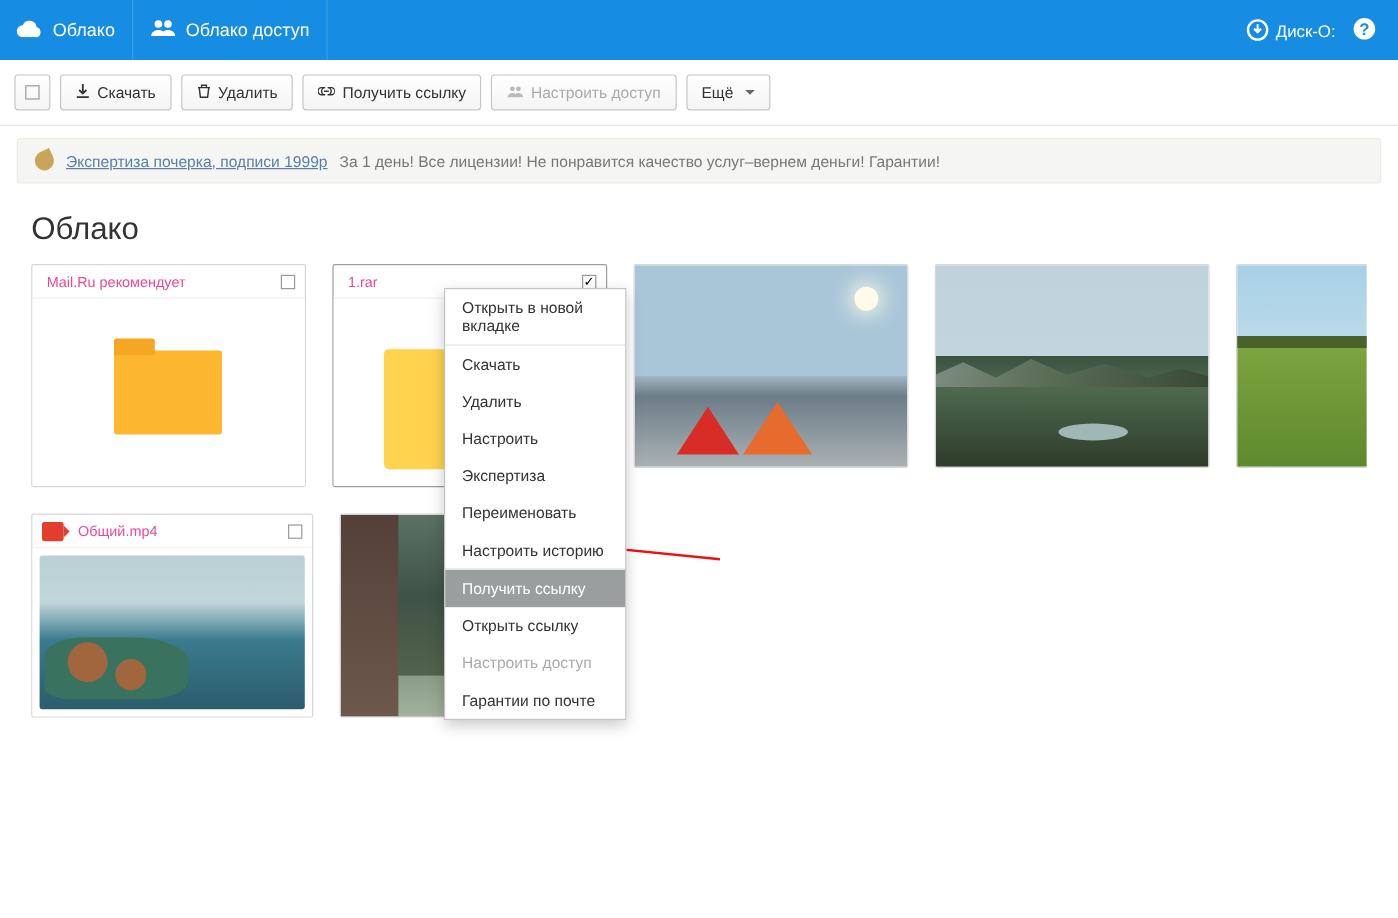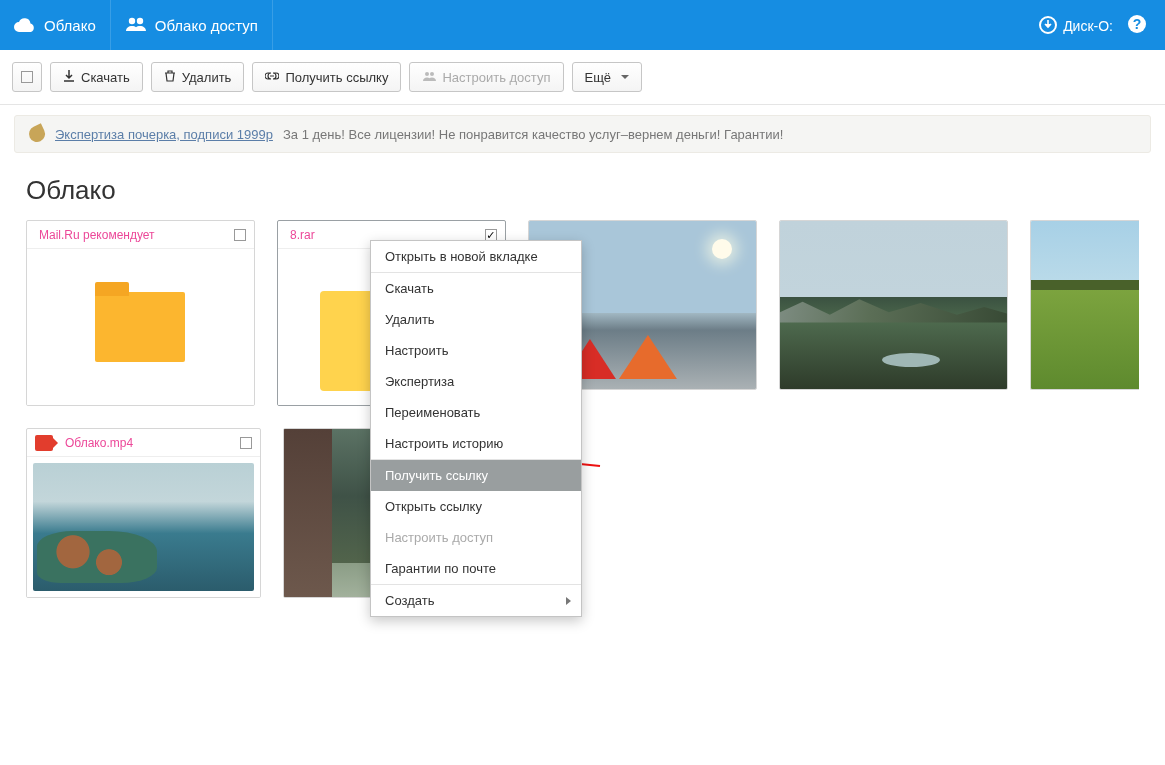--- a/index.html
+++ b/index.html
@@ -48,21 +48,21 @@
   .aerial::before { content:""; position:absolute; left:4px; bottom:8px; width:120px; height:52px; background: radial-gradient(circle at 30% 40%, #a2663f 0 18%, transparent 19%), radial-gradient(circle at 60% 60%, #a2663f 0 16%, transparent 17%), #3a7260; border-radius: 30% 40% 30% 20%; }
   .cliff { background: linear-gradient(#5b7264 0%, #3f5247 40%, #5b6d4d 100%); position:relative; }
   .cliff::before { content:""; position:absolute; bottom:0; left:0; right:0; height:34px; background: linear-gradient(#8b9d86, #a2b19c); }
   .cliff::after { content:""; position:absolute; left:0; top:0; width:48px; height:100%; background: linear-gradient(#544038,#6d584c); }
   .vid-badge { position:absolute; left:8px; width:18px; height:16px; background:#e23d2d; border-radius:2px; top:6px; }
   .vid-badge::after { content:""; position:absolute; right:-5px; top:3px; border-top:5px solid transparent; border-bottom:5px solid transparent; border-left:5px solid #e23d2d; }
   
   .archive { width: 170px; height: 156px; background: #fff; }
   .archive .rar { margin: 28px auto 0; width: 86px; height: 100px; background:#ffd34d; border-radius:4px; }
   
-  .ctx { position: absolute; left: 370px; top: 240px; width: 212px; background:#fff; border:1px solid #c4c4c4; box-shadow: 0 4px 12px rgba(0,0,0,0.22); z-index: 100; }
+  .ctx { position: absolute; left: 370px; top: 240px; width: 152px; background:#fff; border:1px solid #c4c4c4; box-shadow: 0 4px 12px rgba(0,0,0,0.22); z-index: 100; }
   .ctx-item { padding: 8px 14px; font-size: 13px; color:#333; cursor:pointer; position: relative; }
   .ctx-item.disabled { color:#aaa; }
   .ctx-item.selected { background:#999e9f; color:#fff; }
   .ctx-sep { border-top:1px solid #e3e3e3; }
   .ctx-item .sub { position:absolute; right:10px; top:50%; transform:translateY(-50%); border-top:4px solid transparent; border-bottom:4px solid transparent; border-left:5px solid #777; }
   .arrow { position:absolute; left:452px; top:444px; width:150px; height:30px; z-index:99; }
   .arrow svg { width:100%; height:100%; }
   
   .photo { width: 235px; height: 170px; border:1px solid #d6d6d6; border-radius:2px; position: relative; overflow:hidden; }
   .photo.cut { width: 112px; border-right: none; border-radius: 2px 0 0 2px; }
@@ -168,21 +168,21 @@
         <span class="item-title">Mail.Ru рекомендует</span>
         <span class="chk"></span>
       </div>
       <div class="thumb">
         <div class="folder-icon"></div>
       </div>
     </div>
 
     <div class="item selected">
       <div class="item-hdr">
-        <span class="item-title">8.rar</span>
+        <span class="item-title">1.rar</span>
         <span class="chk checked"></span>
       </div>
       <div class="thumb archive">
         <div class="rar"></div>
       </div>
     </div>
 
     <div class="photo">
       <span class="chk floating"></span>
       <div class="img tents">
@@ -199,21 +199,21 @@
       <div class="img grass"></div>
     </div>
 
   </div>
 
   <div class="row">
 
     <div class="item">
       <div class="item-hdr" style="position:relative; padding-left:34px;">
         <span class="vid-badge"></span>
-        <span class="item-title">Облако.mp4</span>
+        <span class="item-title">Общий.mp4</span>
         <span class="chk"></span>
       </div>
       <div class="thumb" style="height:140px; padding:6px;">
         <div class="img aerial" style="border-radius:2px;"></div>
       </div>
     </div>
 
     <div class="photo" style="height:170px;">
       <div class="img cliff"></div>
     </div>
@@ -226,21 +226,20 @@
     <div class="ctx-item ctx-sep">Скачать</div>
     <div class="ctx-item">Удалить</div>
     <div class="ctx-item">Настроить</div>
     <div class="ctx-item">Экспертиза</div>
     <div class="ctx-item">Переименовать</div>
     <div class="ctx-item">Настроить историю</div>
     <div class="ctx-item ctx-sep selected">Получить ссылку</div>
     <div class="ctx-item">Открыть ссылку</div>
     <div class="ctx-item disabled">Настроить доступ</div>
     <div class="ctx-item">Гарантии по почте</div>
-    <div class="ctx-item ctx-sep">Создать<span class="sub"></span></div>
   </div>
 
 <div class="arrow">
   <svg viewBox="0 0 150 30">
       <line x1="148" y1="22" x2="8" y2="8" stroke="#e11" stroke-width="2"></line>
       <polygon points="0,6 14,2 12,14" fill="#e11"></polygon>
     </svg>
 </div>
 
 </body></html>

